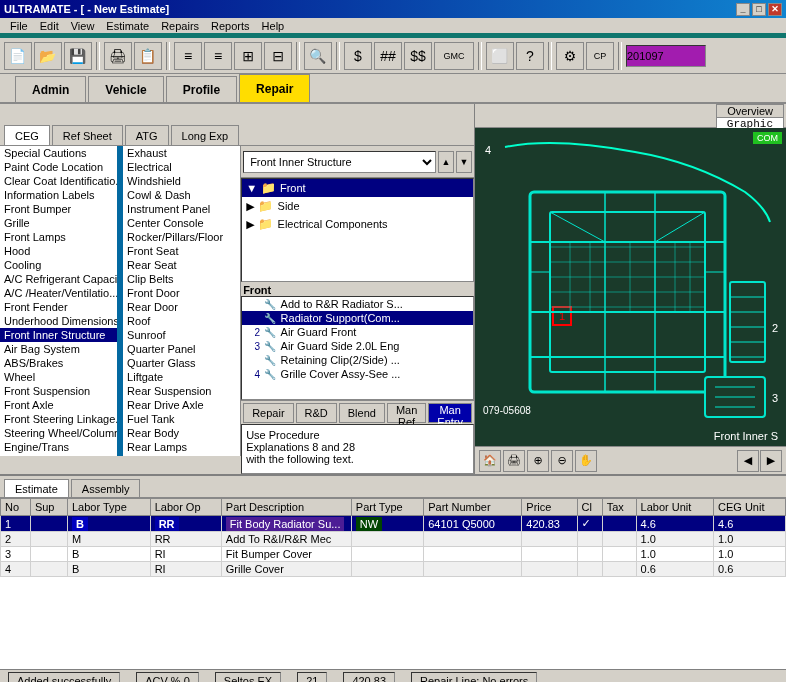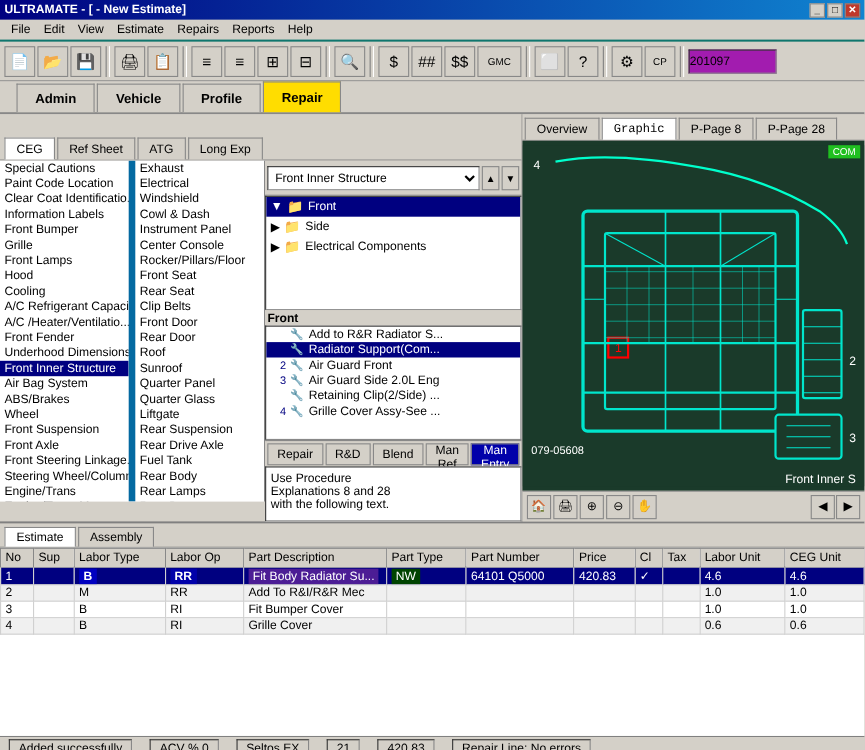--- a/index.html
+++ b/index.html
@@ -24,21 +24,21 @@
       color: black;
     }
 
     
     .menu-bar {
       background: #d4d0c8;
       height: 20px;
       display: flex;
       align-items: center;
       padding: 0 4px;
-      border-bottom: 2px solid #0f766e;
+      border-bottom: 5px solid #0f766e;
       font-size: 11px;
     }
     .menu-item {
       padding: 2px 6px;
       cursor: pointer;
     }
 
     
     .toolbar {
       background: #d4d0c8;
@@ -218,20 +218,21 @@
       display: flex;
       flex-direction: column;
     }
     .graphic-tabs {
       height: 24px;
       display: flex;
       align-items: flex-end;
       padding-left: 2px;
       background: #d4d0c8;
       border-bottom: 1px solid #888;
+      flex-direction: column;
     }
     .graphic-tab {
       height: 20px; padding: 0 10px; display: flex; align-items: center;
       background: #d4d0c8; border: 1px solid #888; border-bottom: none;
       cursor: pointer; font-size: 11px; margin-right: 2px;
     }
     .graphic-tab.active { background: white; font-family: Liberation Mono, monospace; }
 
     .graphic-area {
       flex: 1;

